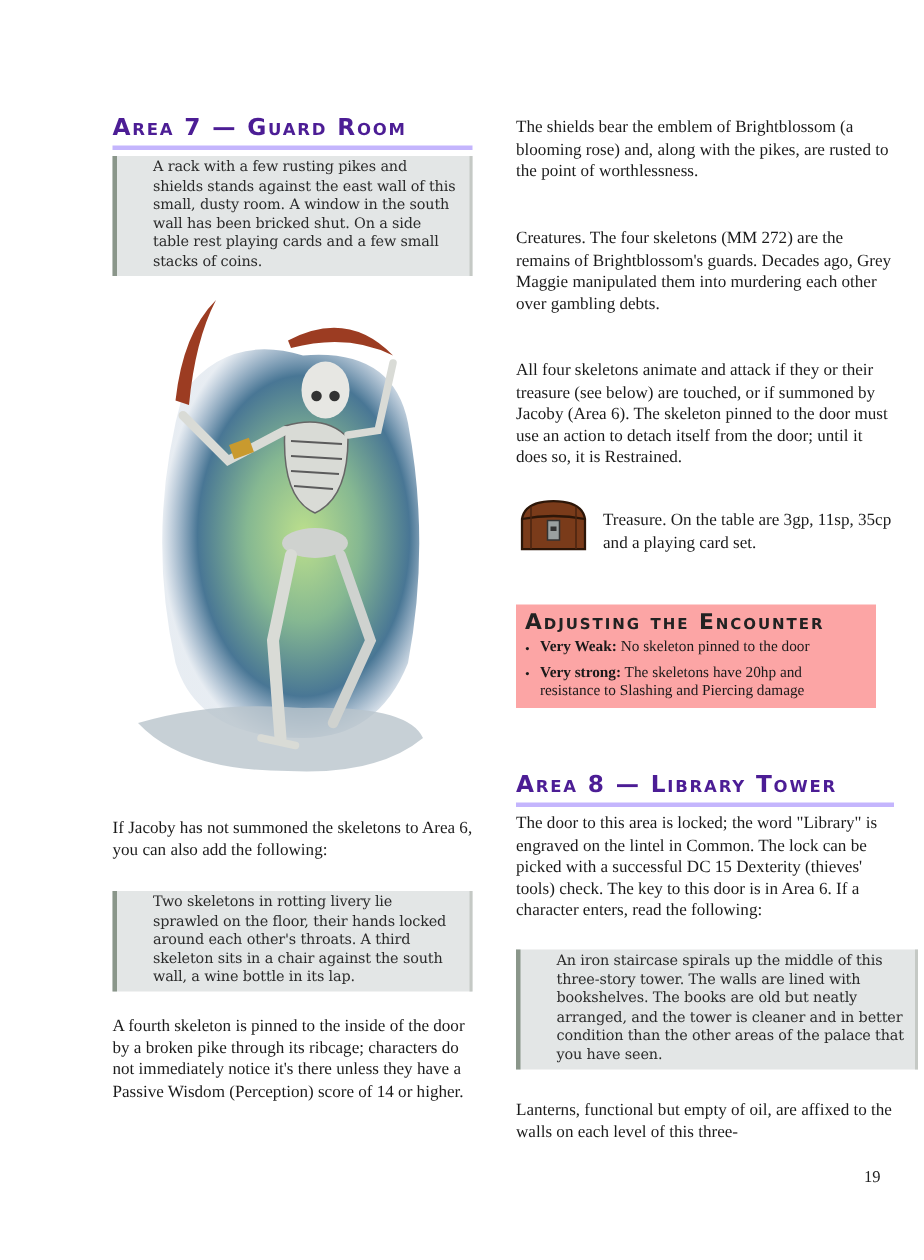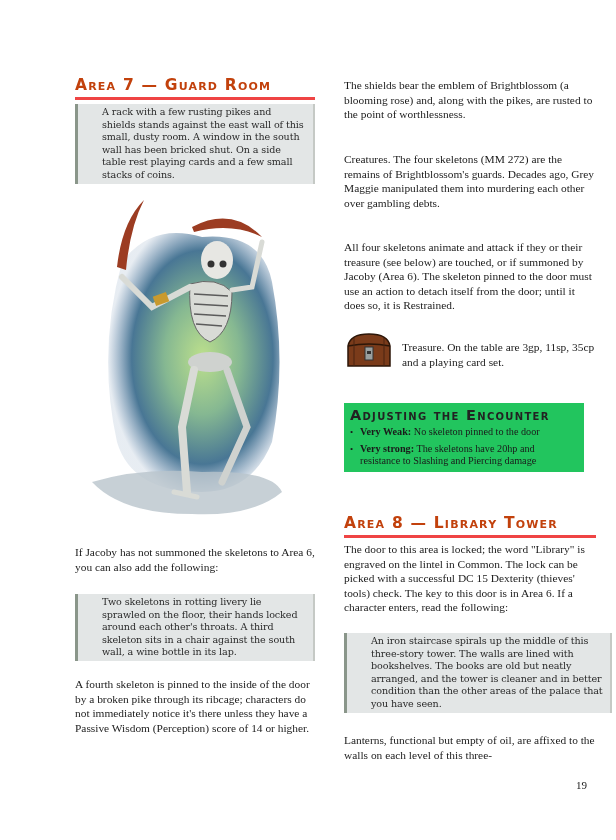--- a/index.html
+++ b/index.html
@@ -3,27 +3,27 @@
 <meta charset="utf-8">
 <style>
   html, body { margin:0; padding:0; background:#ffffff; }
   body { width:616px; height:840px; position:relative; overflow:hidden; font-family:"DejaVu Serif", serif; color:#1a1a1a; }
   .col { position:absolute; }
   .left { left:75px; width:240px; }
   .right { left:344px; width:252px; }
   .h2 {
     font-family:"DejaVu Sans", sans-serif;
     font-variant: small-caps;
-    color:#c2410c;
+    color:#4c1d95;
     font-size:15.5px;
     letter-spacing:1.2px;
     line-height:18px;
     margin:0;
     padding-bottom:3px;
-    border-bottom:3px solid #ef4444;
+    border-bottom:3px solid #c4b5fd;
     white-space:nowrap;
   }
   .readaloud {
     background:#e3e6e6;
     border-left:3px solid #8a968a;
     border-right:2px solid #c5c9c5;
     font-family:"DejaVu Serif", serif;
     font-size:9.6px;
     line-height:12.6px;
     color:#2a2a2a;
@@ -32,21 +32,21 @@
   }
   .body {
     font-family:"Liberation Serif", serif;
     font-size:11.4px;
     line-height:14.6px;
     color:#1b1b1b;
     margin:0;
   }
   .body b { font-weight:normal; }
   .sidebar-box {
-    background:#22c55e;
+    background:#fca5a5;
     padding:4px 8px 4px 6px;
   }
   .sidebar-title {
     font-family:"DejaVu Sans", sans-serif;
     font-variant: small-caps;
     font-size:14.5px;
     letter-spacing:1.3px;
     color:#222;
     margin:0 0 3px 0;
     white-space:nowrap;

